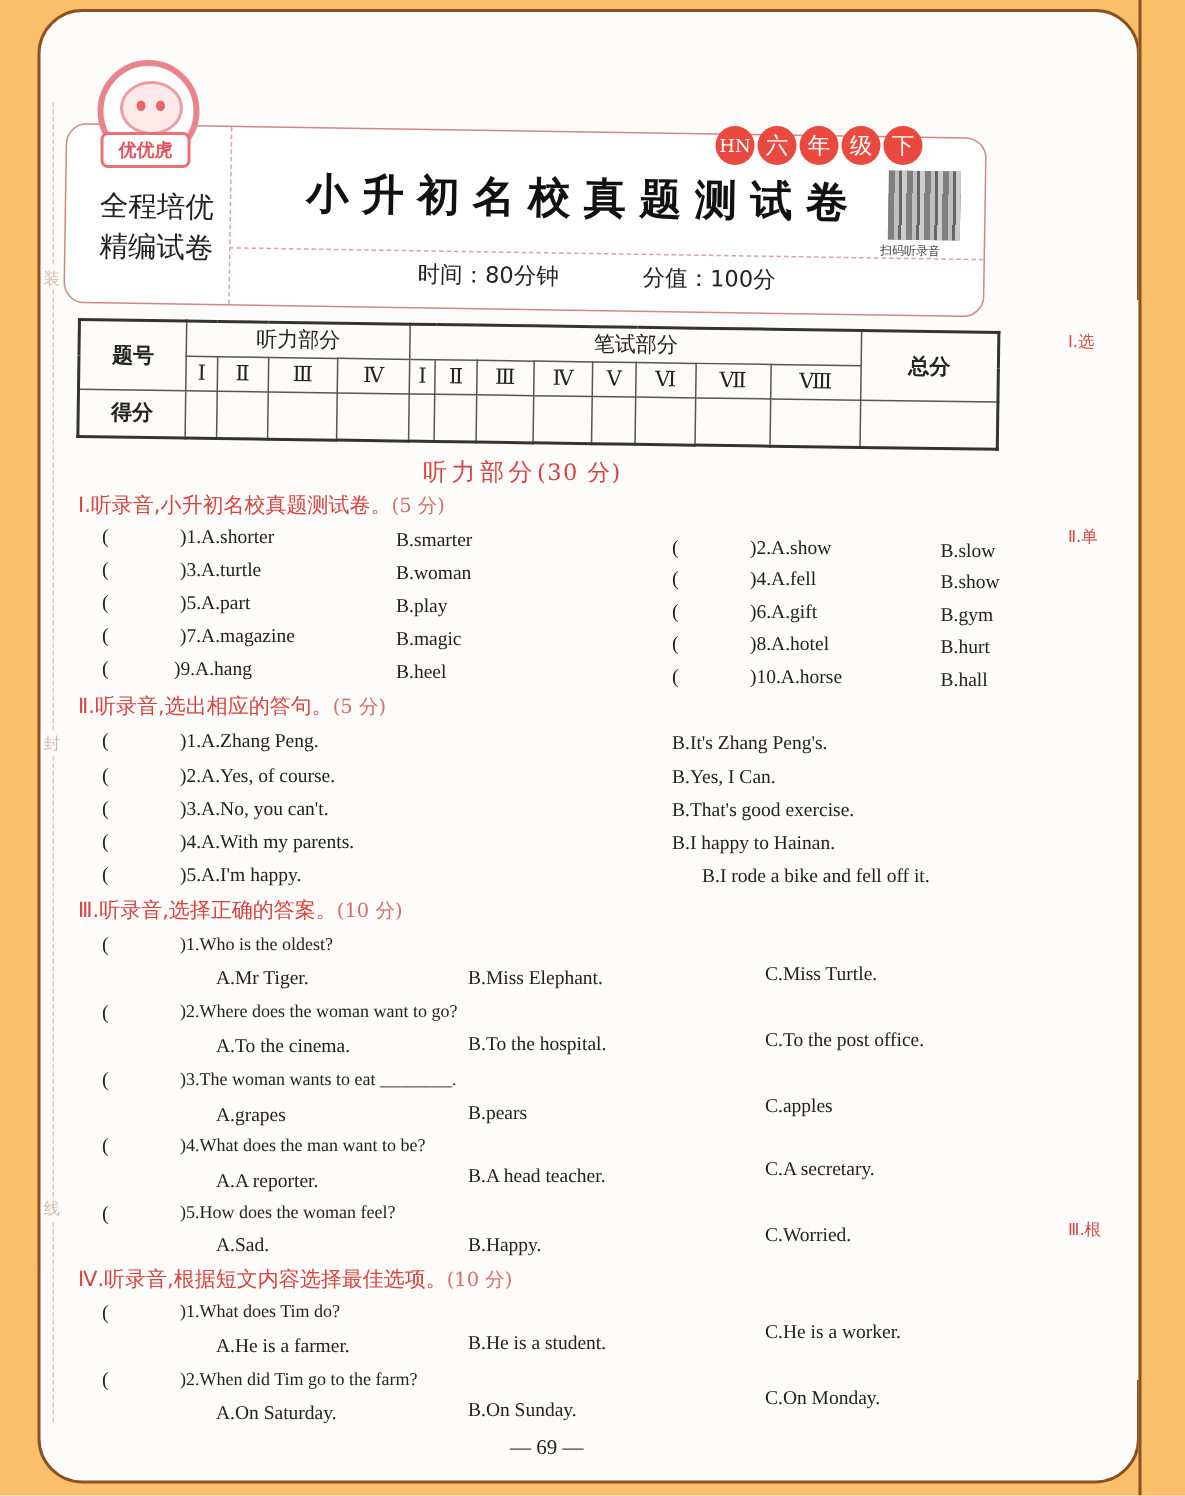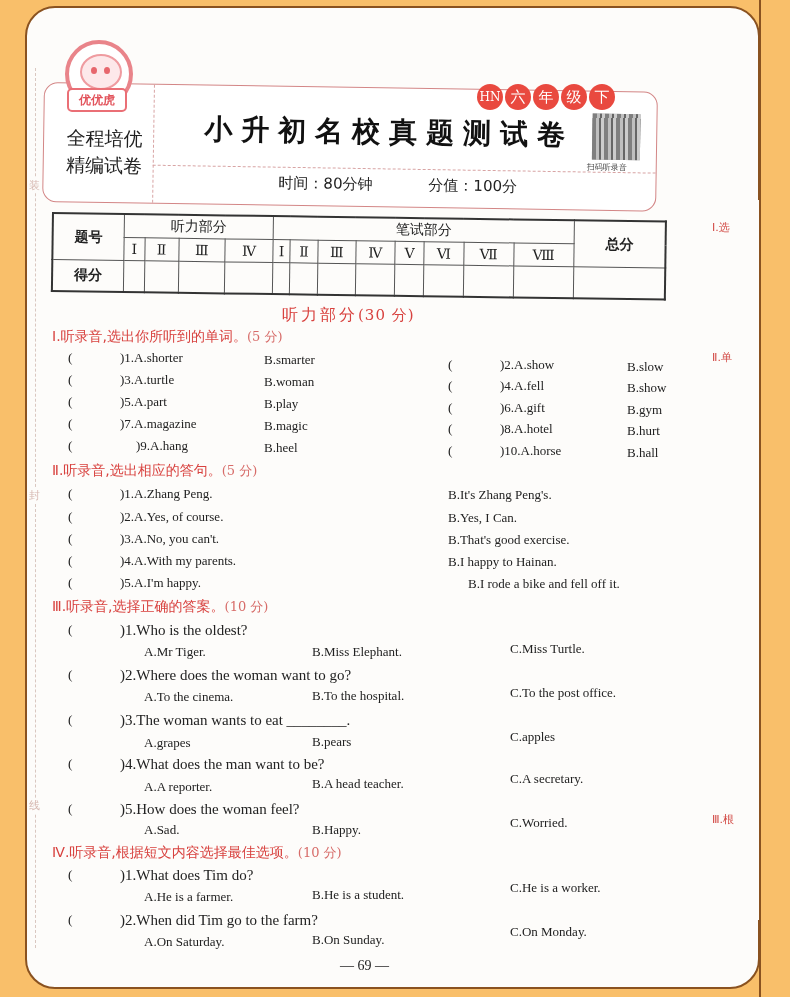--- a/index.html
+++ b/index.html
@@ -99,21 +99,21 @@
     position:absolute; left:282px; top:305px; color:#d8423f; font-size:16px;
     font-family:"DejaVu Sans", sans-serif; letter-spacing:3px;
   }
   .part-title .pts { font-family:"DejaVu Serif", serif; letter-spacing:1px; font-size:15px; }
   .sec-head {
     position:absolute; left:52px; color:#d8423f; font-size:14px;
     font-family:"DejaVu Sans", sans-serif; white-space:nowrap;
   }
   .sec-head .pts { font-family:"DejaVu Serif", serif; font-size:13px; color:#d76c69; }
   .line { position:absolute; font-size:13px; color:#222; white-space:nowrap; font-family:"Liberation Serif", serif; }
-  .line.q { font-size:15px; }
+  .line.q { font-size:12px; }
   .paren { position:absolute; font-size:13.5px; color:#222; font-family:"Liberation Serif", serif; }
   .page-num { position:absolute; left:340px; top:958px; font-size:14px; color:#222; font-family:"Liberation Serif", serif; }
 </style>
 </head>
 <body>
 
 <div class="page">
   <div class="binding-line"></div>
   <span class="binding-char" style="top:170px">装</span>
   <span class="binding-char" style="top:480px">封</span>
@@ -192,36 +192,36 @@
         <td></td>
     <td></td>
         <td></td>
     <td></td>
   </tr>
 </tbody>
   </table>
 
 <div class="part-title"><span>听力部分</span><span class="pts">(30 分)</span></div>
 
-<div class="sec-head" style="top:328px"><span>Ⅰ.听录音,选出你所听到的单词。</span><span class="pts">(5 分)</span></div>
+<div class="sec-head" style="top:328px"><span>Ⅰ.听录音,小升初名校真题测试卷。</span><span class="pts">(5 分)</span></div>
 
 <span class="paren" style="left:68px;top:350px">(</span>
 <span class="line" style="left:120px;top:350px">)1.A.shorter</span>
 <span class="line" style="left:264px;top:352px">B.smarter</span>
 <span class="paren" style="left:68px;top:372px">(</span>
 <span class="line" style="left:120px;top:372px">)3.A.turtle</span>
 <span class="line" style="left:264px;top:374px">B.woman</span>
 <span class="paren" style="left:68px;top:394px">(</span>
 <span class="line" style="left:120px;top:394px">)5.A.part</span>
 <span class="line" style="left:264px;top:396px">B.play</span>
 <span class="paren" style="left:68px;top:416px">(</span>
 <span class="line" style="left:120px;top:416px">)7.A.magazine</span>
 <span class="line" style="left:264px;top:418px">B.magic</span>
 <span class="paren" style="left:68px;top:438px">(</span>
-<span class="line" style="left:136px;top:438px">)9.A.hang</span>
+<span class="line" style="left:116px;top:438px">)9.A.hang</span>
 <span class="line" style="left:264px;top:440px">B.heel</span>
 
 <span class="paren" style="left:448px;top:357px">(</span>
 <span class="line" style="left:500px;top:357px">)2.A.show</span>
 <span class="line" style="left:627px;top:359px">B.slow</span>
 <span class="paren" style="left:448px;top:378px">(</span>
 <span class="line" style="left:500px;top:378px">)4.A.fell</span>
 <span class="line" style="left:627px;top:380px">B.show</span>
 <span class="paren" style="left:448px;top:400px">(</span>
 <span class="line" style="left:500px;top:400px">)6.A.gift</span>

